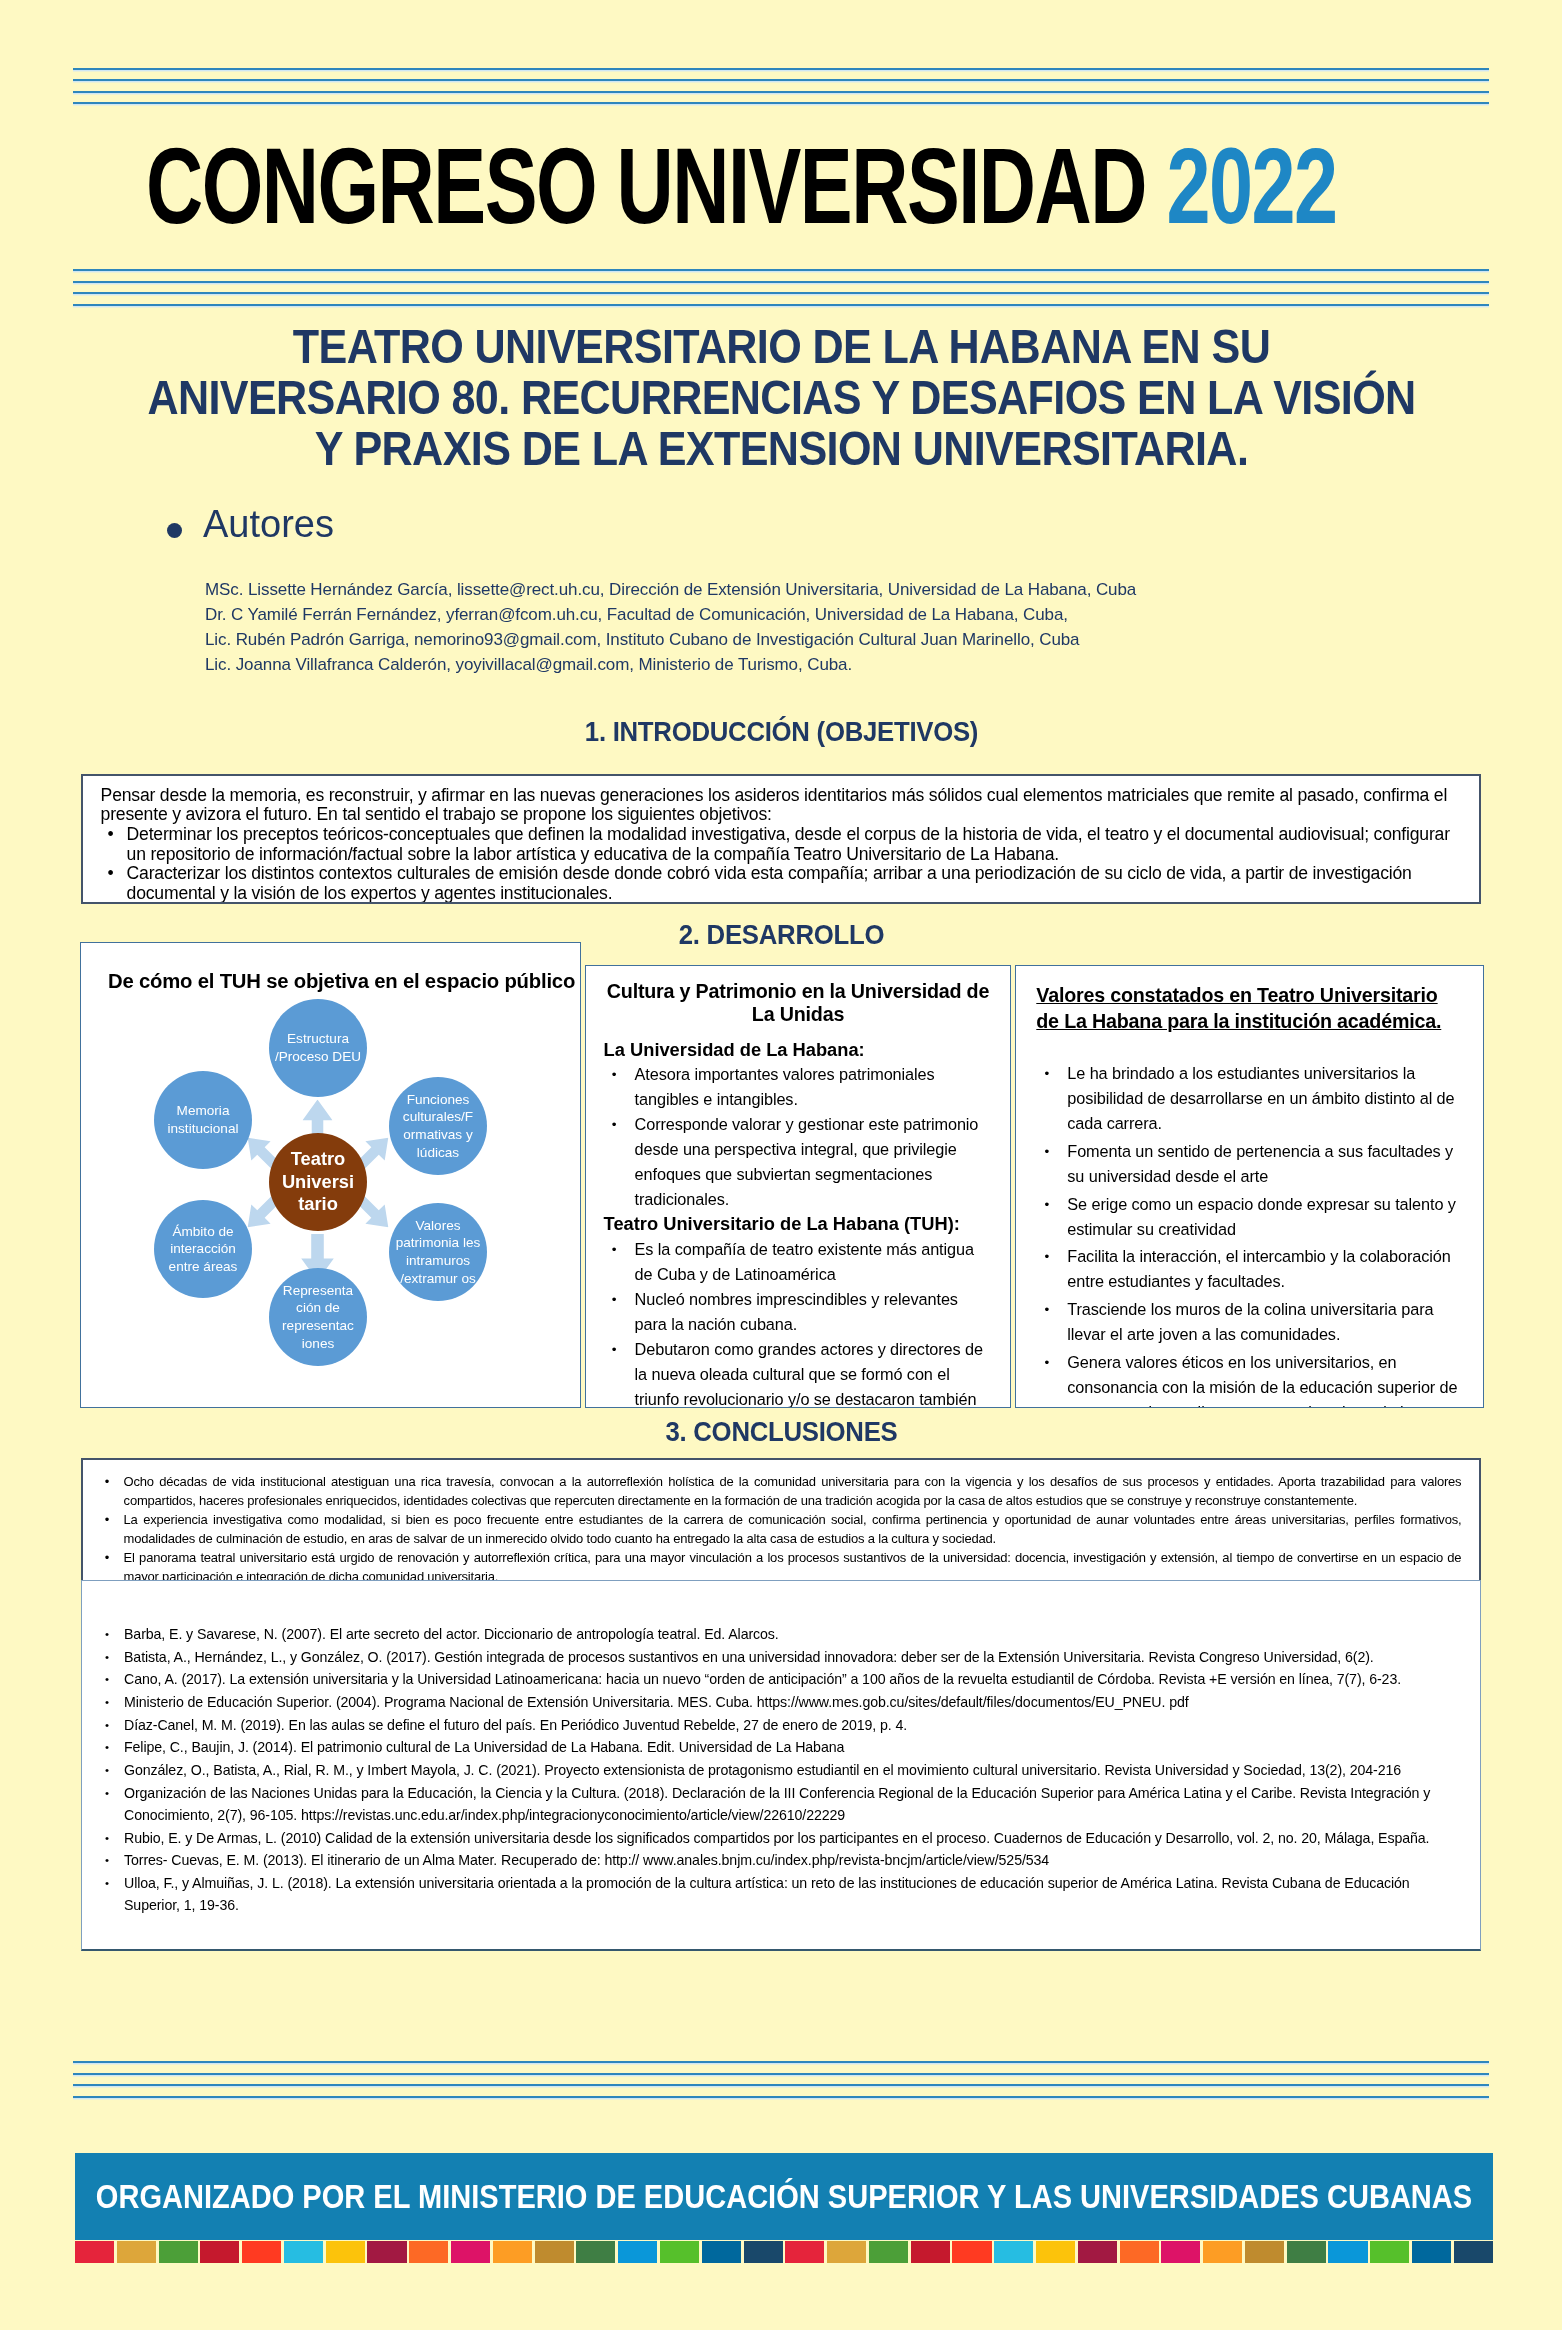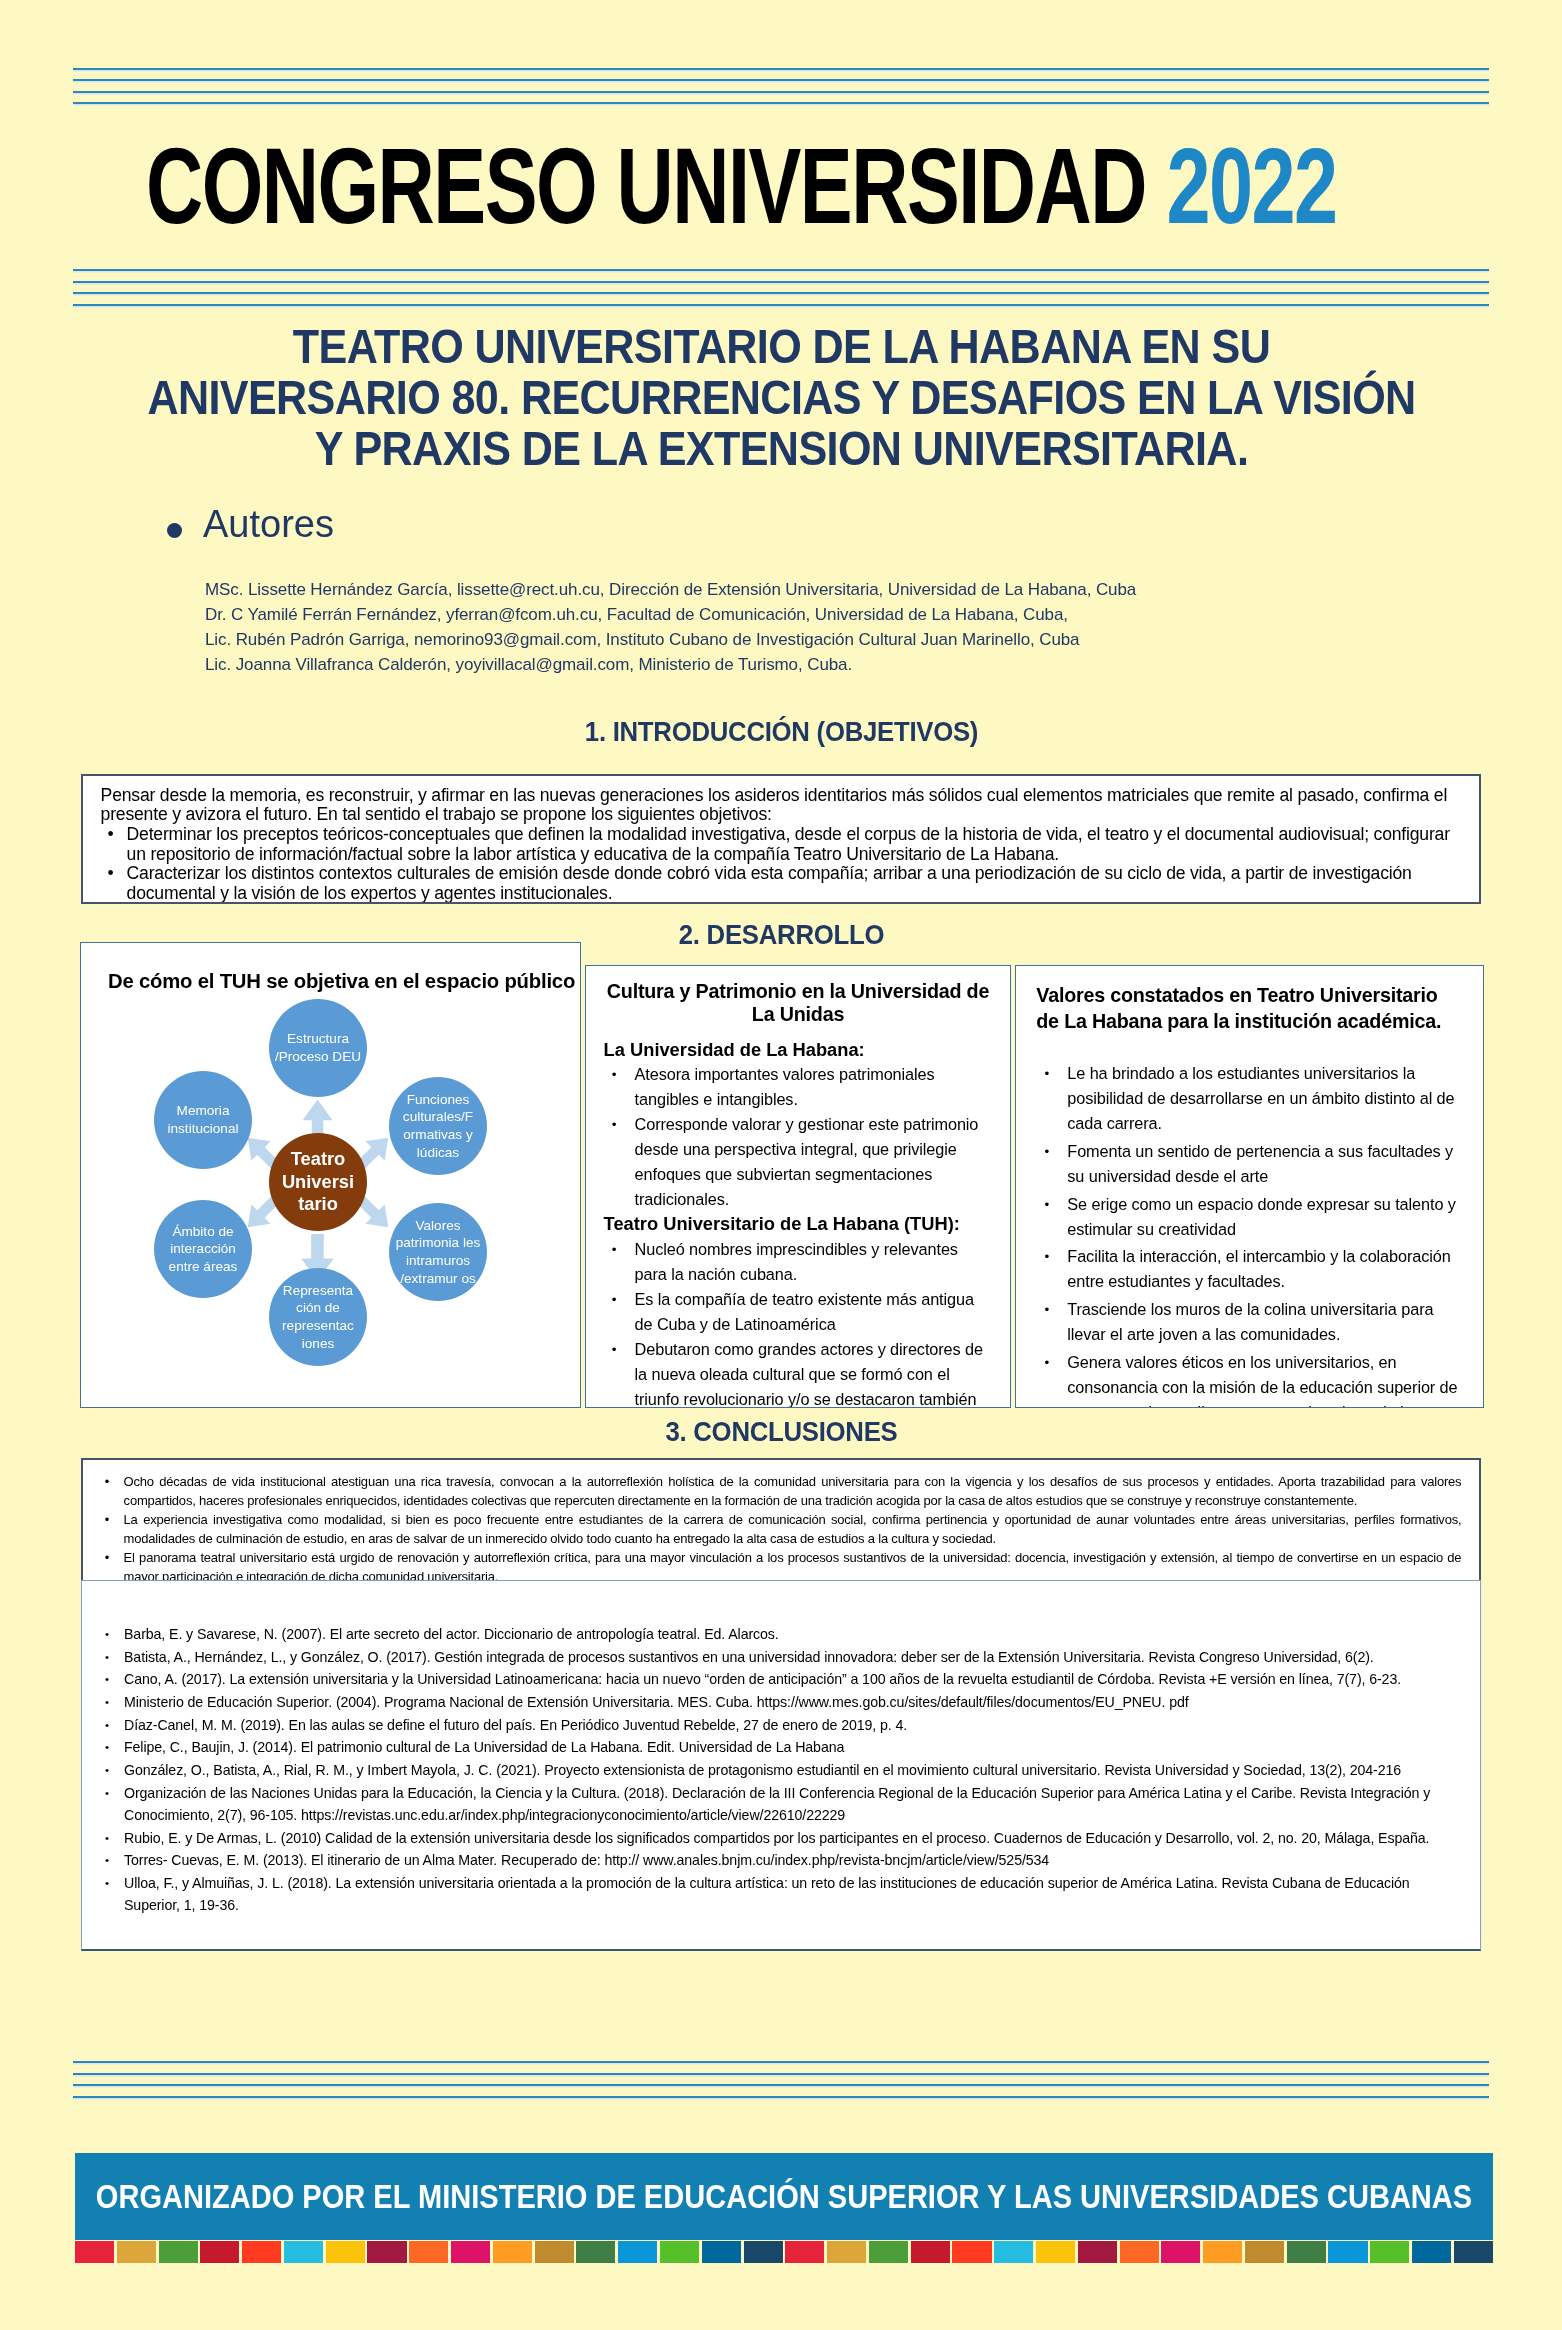--- a/index.html
+++ b/index.html
@@ -54,21 +54,21 @@
   .dev-right { top:965px; left:1015px; width:469px; height:443px; padding:16.3px 20.3px; }
 
   .dev-left h3 { font-size:20.3px; font-weight:bold; color:#000; padding:27px 0 0 27px; letter-spacing:-0.2px; }
 
   .dev-mid h3 { font-size:19.7px; font-weight:bold; color:#000; text-align:center; letter-spacing:-0.2px; margin-bottom:12.2px; }
   .dev-mid .subhead { font-size:18.3px; font-weight:bold; color:#000; line-height:24.4px; }
   .dev-mid ul, .dev-right ul { list-style:none; }
   .dev-mid li, .dev-right li { position:relative; padding-left:31px; font-size:16.3px; line-height:25px; color:#000; letter-spacing:-0.1px; }
   .dev-mid li::before, .dev-right li::before { content:"•"; position:absolute; left:8.1px; font-size:13.6px; }
 
-  .dev-right h3 { font-size:19.7px; font-weight:bold; color:#000; letter-spacing:-0.2px; line-height:26px; margin-bottom:27px; }
+  .dev-right h3 { font-size:19.7px; font-weight:bold; color:#000; letter-spacing:-0.2px; line-height:26px; margin-bottom:27px;text-decoration:underline; }
   .dev-right li { margin-bottom:2.7px; }
 
   
   .node { position:absolute; width:98px; height:98px; border-radius:50%; background:#5b9bd5; color:#fff;
     display:flex; align-items:center; justify-content:center; text-align:center;
     font-size:13.6px; line-height:17.6px; padding:5.4px; }
   .node-top    { left:188px; top:56px; }
   .node-tl     { left:73px; top:128px; }
   .node-tr     { left:308px; top:134px; }
   .node-bl     { left:73px; top:257px;text-align:center; }
@@ -159,22 +159,22 @@
 
   <div class="dev-box dev-mid">
     <h3>Cultura y Patrimonio en la Universidad de La Unidas</h3>
     <div class="subhead">La Universidad de La Habana:</div>
     <ul>
       <li>Atesora  importantes valores patrimoniales tangibles e intangibles.</li>
       <li>Corresponde valorar y gestionar este patrimonio desde una perspectiva integral, que privilegie enfoques que subviertan segmentaciones tradicionales.</li>
     </ul>
     <div class="subhead">Teatro Universitario de La Habana (TUH):</div>
     <ul>
+      <li>Es la compañía de teatro existente más antigua de Cuba y de Latinoamérica</li>
       <li>Nucleó nombres imprescindibles y relevantes para la nación cubana.</li>
-      <li>Es la compañía de teatro existente más antigua de Cuba y de Latinoamérica</li>
       <li>Debutaron como grandes actores y directores de la nueva oleada cultural que se formó con el triunfo revolucionario y/o se destacaron también como agentes institucionales de la cultura cubana.</li>
 
     </ul>
   </div>
 
   <div class="dev-box dev-right">
     <h3>Valores constatados en Teatro Universitario de La Habana para la institución académica.</h3>
     <ul>
       <li>Le ha brindado a los estudiantes universitarios la posibilidad de desarrollarse en un ámbito distinto al de cada carrera.</li>
       <li>Fomenta un sentido de pertenencia a sus facultades y su universidad desde el arte</li>

